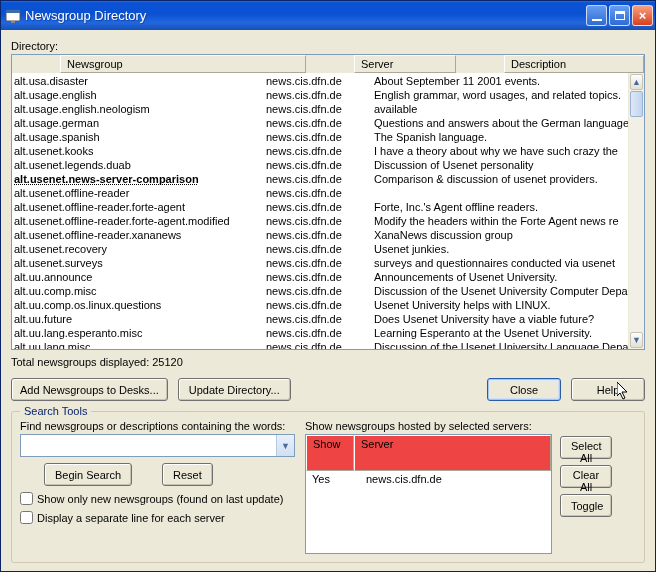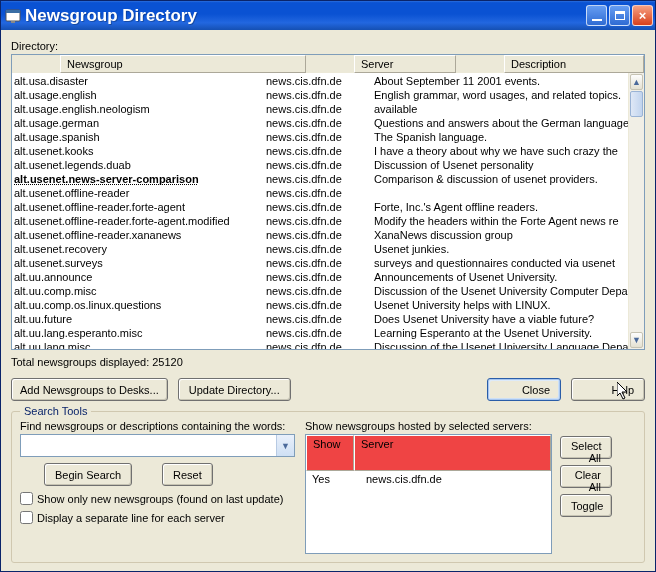--- a/index.html
+++ b/index.html
@@ -24,22 +24,22 @@
     display: flex; align-items: center;
     padding: 0 2px 0 4px;
     color: #fff;
   }
   .titlebar .appicon {
     width: 16px; height: 16px;
     margin-right: 4px;
     display: inline-flex; align-items: center; justify-content: center;
   }
   .titlebar .title {
-    font-weight: bold;
-    font-size: 17px;
+    font-weight: normal;
+    font-size: 13px;
     text-shadow: 1px 1px 0 rgba(0,0,0,.25);
     flex: 1;
   }
   .titlebar .ctrl-group { display: flex; gap: 2px; }
   .titlebar .ctrl {
     width: 21px; height: 21px;
     border-radius: 3px;
     display: inline-flex; align-items: center; justify-content: center;
     box-sizing: border-box;
     border: 1px solid rgba(255,255,255,.7);
@@ -141,21 +141,21 @@
   button.btn {
     font: 11px "Tahoma", sans-serif;
     background: #ece9d8;
     border: 1px solid #707070;
     border-radius: 3px;
     box-shadow: inset 1px 1px 0 #fff, inset -1px -1px 0 #c6c3b3;
     padding: 3px 10px;
     height: 23px;
     box-sizing: border-box;
     min-width: 74px;
-    text-align: right;
+    text-align: center;
   }
   button.btn.lg { min-width: 148px; padding-left:8px; padding-right:8px; }
   button.btn.md { min-width: 110px; }
   button.btn.focus {
     border: 1px solid #2a5da8;
     box-shadow: inset 0 0 0 1px #a6c5ef, inset 2px 2px 0 #ddeaf9, inset -2px -2px 0 #cde0f6;
   }
   
   .cursor {
     position: absolute;

